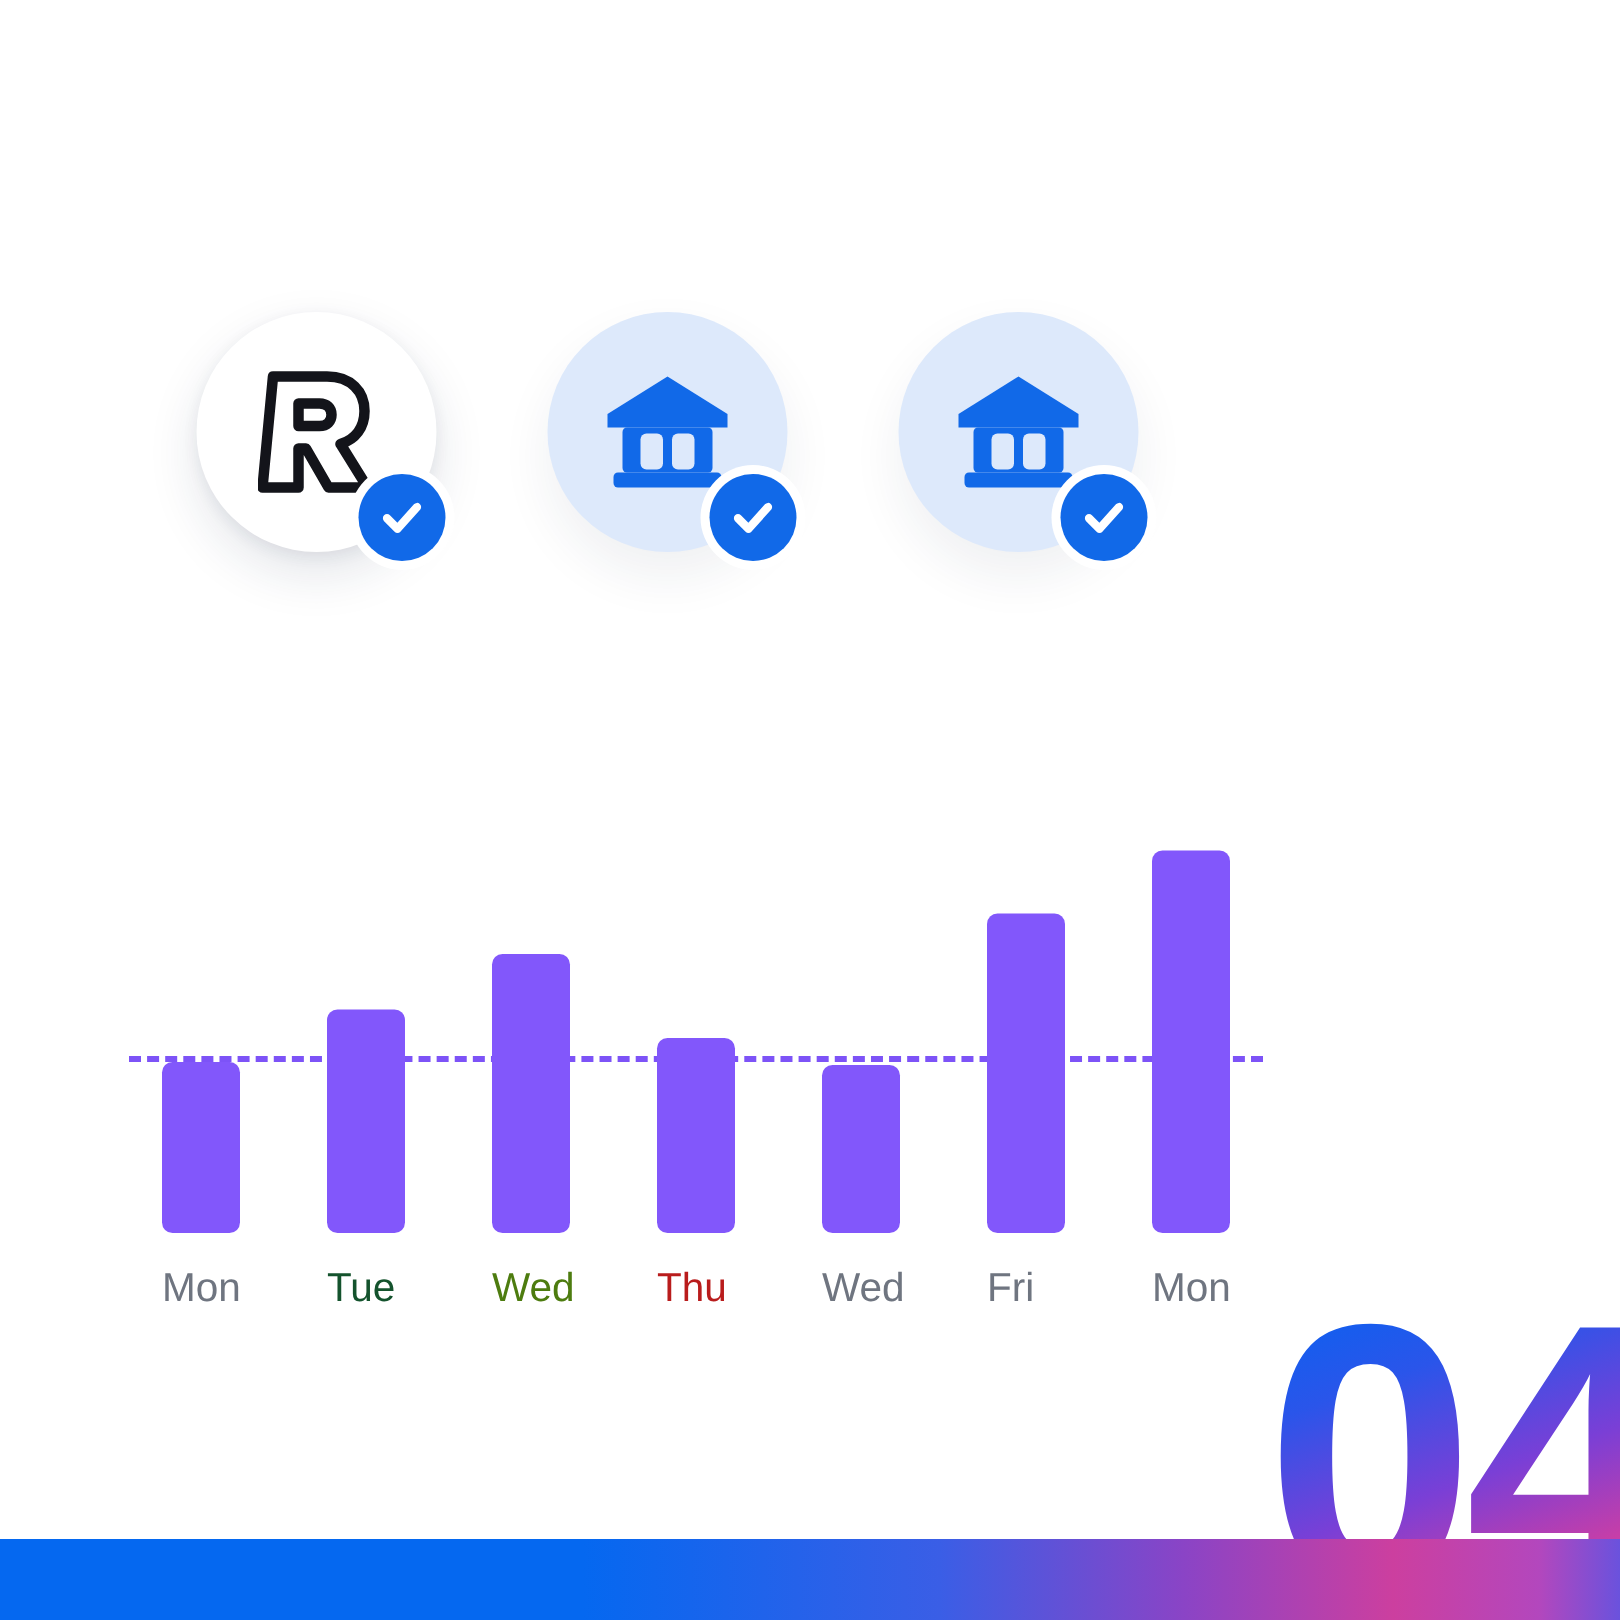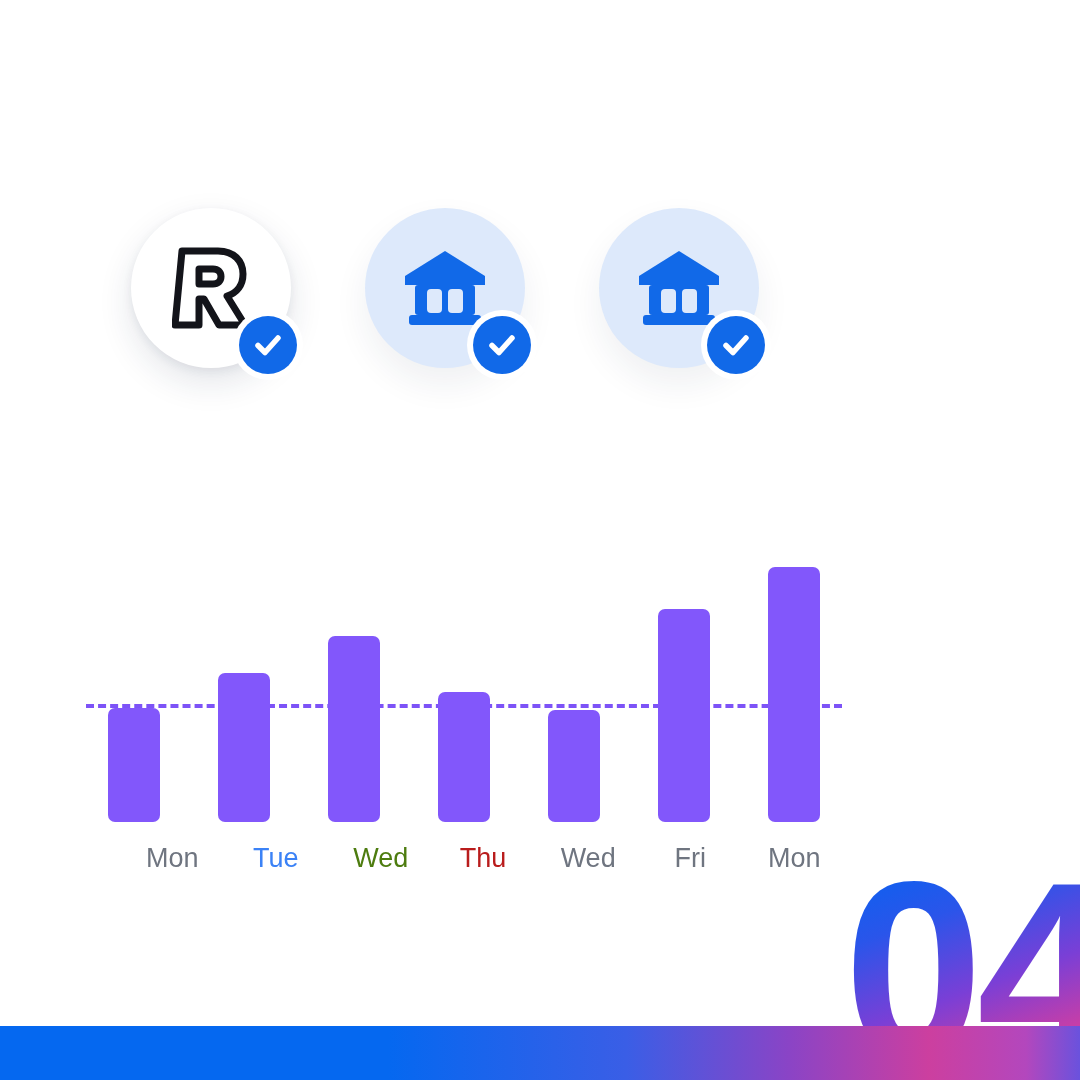--- a/index.html
+++ b/index.html
@@ -127,27 +127,26 @@
   .x-labels {
     position: absolute;
     left: 108px;
     top: 843px;
     width: 712px;
     display: flex;
     justify-content: space-between;
   }
   .x-label {
     width: 52px;
-    text-align: center;
+    text-align: left;
     font-family: "Liberation Sans", sans-serif;
     font-size: 27px;
     font-weight: 400;
     color: #6f7580;
     white-space: nowrap;
-    margin-left: 38px;
   }
 
   
   .big-number {
     position: absolute;
     right: -30px;
     bottom: 12px;
     font-family: "Liberation Sans", sans-serif;
     font-weight: 700;
     font-size: 250px;
@@ -269,21 +268,21 @@
         <div class="bar-col">
           <div class="bar" title="Sat: 80" style="height: 212.8px; background: rgb(130, 87, 251);"></div>
         </div>
         <div class="bar-col">
           <div class="bar" title="Sun: 96" style="height: 255.36px; background: rgb(130, 87, 251);"></div>
         </div>
       </div>
   </div>
   <div class="x-labels" id="xlabels">
       <div class="x-label" style="color: rgb(111, 117, 128);">Mon</div>
-      <div class="x-label" style="color: #3b82f6;">Tue</div>
+      <div class="x-label" style="color: #14532d;">Tue</div>
       <div class="x-label" style="color: #4d7c0f;">Wed</div>
       <div class="x-label" style="color: #b91c1c;">Thu</div>
       <div class="x-label" style="color: rgb(111, 117, 128);">Wed</div>
       <div class="x-label" style="color: rgb(111, 117, 128);">Fri</div>
       <div class="x-label" style="color: rgb(111, 117, 128);">Mon</div>
     </div>
 
   <div class="big-number">04</div>
 
   <div class="bottom-bar"></div>

